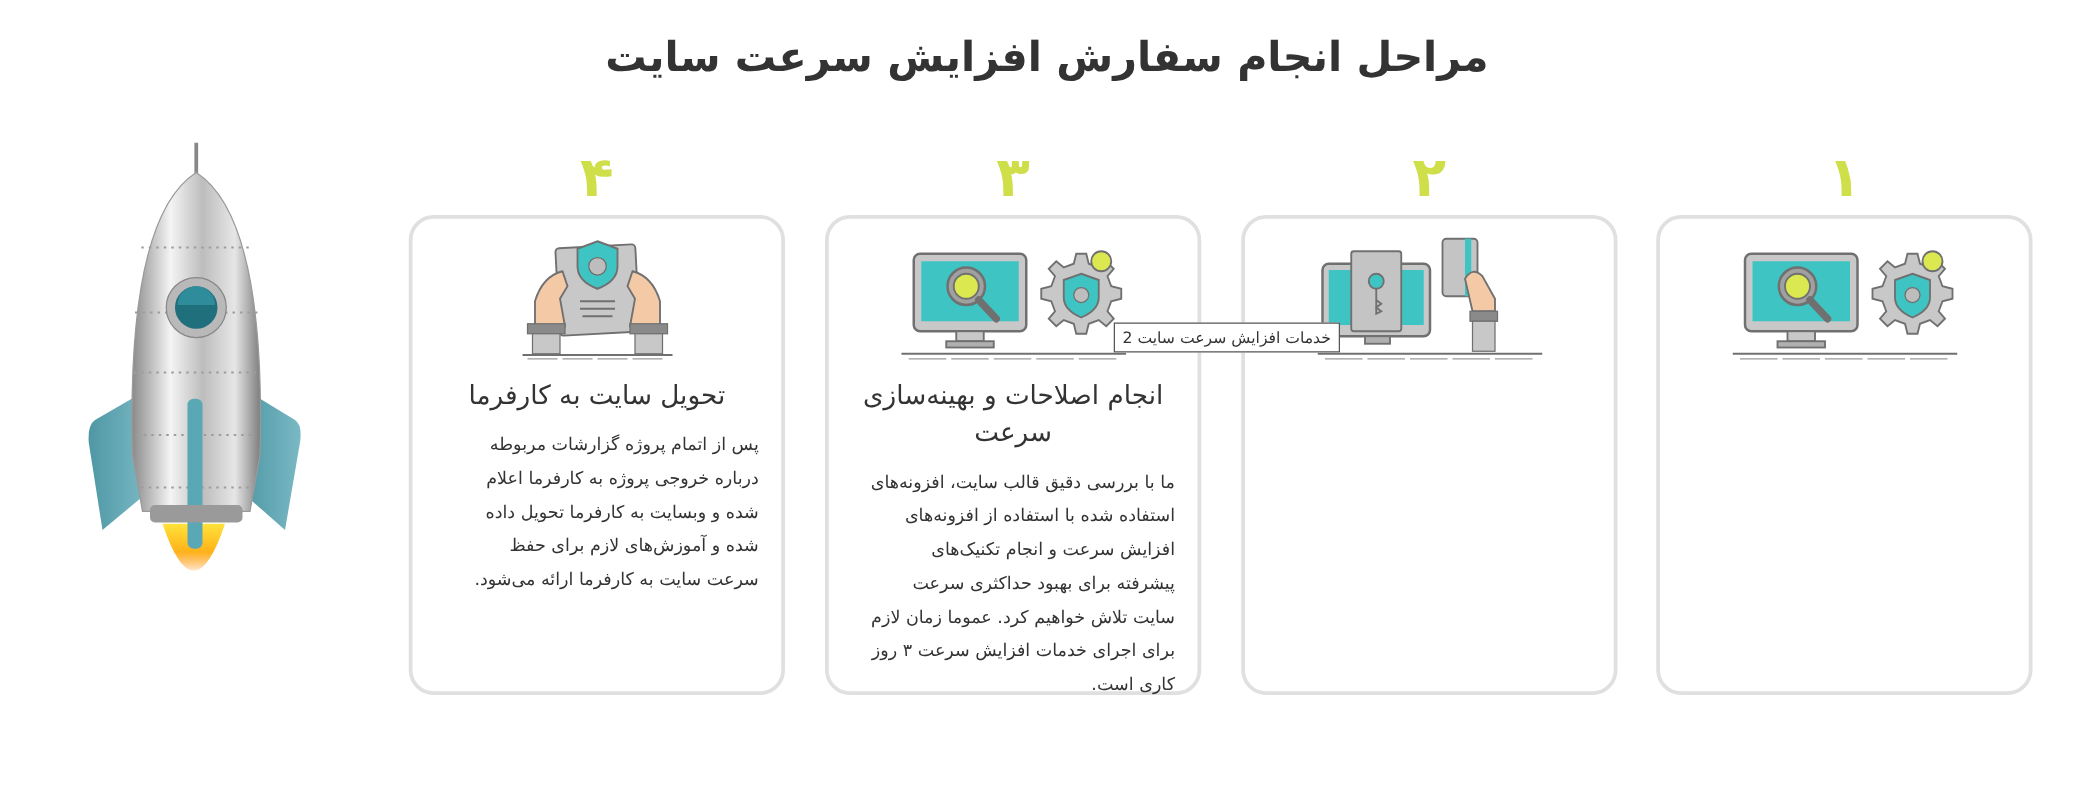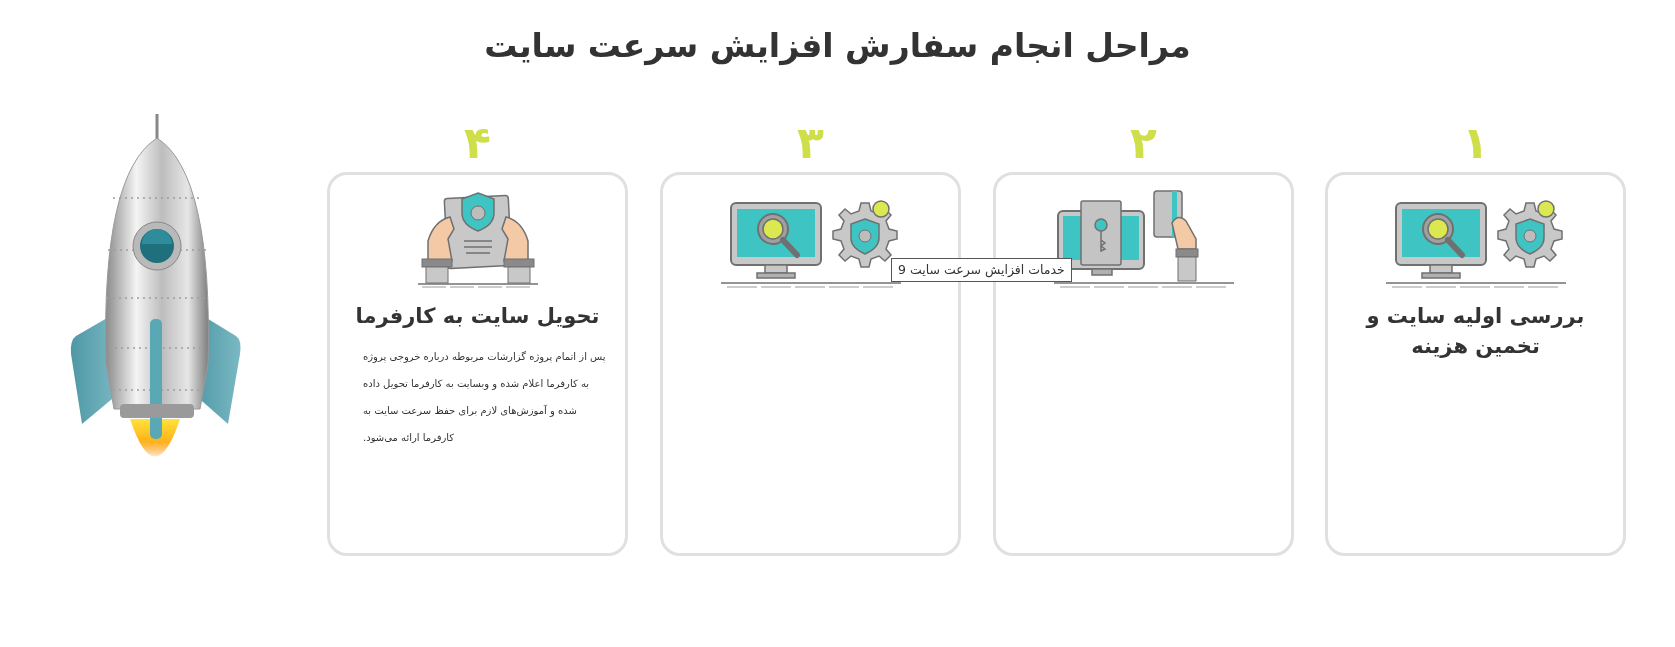--- a/index.html
+++ b/index.html
@@ -7,23 +7,23 @@
          font-family:"DejaVu Sans", sans-serif; color:#333333; }
   .page-title { position:absolute; left:0; top:26px; width:1675px; text-align:center;
          font-size:33px; font-weight:bold; color:#333333; direction:rtl; margin:0; }
   .rocket { position:absolute; left:68px; top:114px; width:175px; height:378px; }
   .step-num { position:absolute; top:118px; width:301px; text-align:center;
          font-size:44px; font-weight:bold; color:#cfdf4a; line-height:50px; }
   .card { position:absolute; top:172px; width:295px; height:378px;
          border:3px solid #e0e0e0; border-radius:20px; background:#fff; direction:rtl; }
   .card-icon { position:absolute; left:50%; top:14px; transform:translateX(-50%); width:180px; height:100px; }
   .card-title { position:absolute; top:126px; left:16px; right:16px; text-align:center;
-         font-size:21px; font-weight:bold; line-height:30px; color:#333; margin:0; }
-  .card-body { position:absolute; left:33px; right:18px; text-align:left;
-         font-size:10px; line-height:27px; color:#333; margin:0; }
+         font-size:21px; font-weight:normal; line-height:30px; color:#333; margin:0; }
+  .card-body { position:absolute; left:33px; right:18px; text-align:right;
+         font-size:14px; line-height:27px; color:#333; margin:0; }
   .card-body b { font-weight:bold; }
   .tooltip { position:absolute; left:891px; top:258px; height:22px; padding:0 6px;
          border:1px solid #555; background:#fff; font-size:12.5px; line-height:22px;
          color:#333; direction:rtl; white-space:nowrap; }
 </style>
 </head>
 <body>
 
 <h1 class="page-title">مراحل انجام سفارش افزایش سرعت سایت</h1>
 
@@ -79,21 +79,20 @@
     <circle cx="52" cy="40" r="15" fill="#a0a0a0" stroke="#707070" stroke-width="2"></circle>
     <circle cx="52" cy="40" r="10" fill="#dce84f" stroke="#707070" stroke-width="1.5"></circle>
     <line x1="62" y1="51" x2="76" y2="66" stroke="#707070" stroke-width="6" stroke-linecap="round"></line>
     <path d="M140 14 l8 0 l2 8 l8 3 l6 -5 l6 6 l-5 6 l3 8 l8 2 l0 8 l-8 2 l-3 8 l5 6 l-6 6 l-6 -5 l-8 3 l-2 8 l-8 0 l-2 -8 l-8 -3 l-6 5 l-6 -6 l5 -6 l-3 -8 l-8 -2 l0 -8 l8 -2 l3 -8 l-5 -6 l6 -6 l6 5 l8 -3 z" fill="#c8c8c8" stroke="#707070" stroke-width="1.5"></path>
     <path d="M144 30 l14 5 l0 14 q0 10 -14 16 q-14 -6 -14 -16 l0 -14 z" fill="#3ec5c3" stroke="#707070" stroke-width="1.5"></path>
     <circle cx="144" cy="47" r="6" fill="#bdbdbd" stroke="#707070"></circle>
     <circle cx="160" cy="20" r="8" fill="#dce84f" stroke="#707070" stroke-width="1.5"></circle>
     <line x1="0" y1="94" x2="180" y2="94" stroke="#707070" stroke-width="1.5"></line>
     <line x1="6" y1="98" x2="174" y2="98" stroke="#999" stroke-width="1" stroke-dasharray="30 4"></line>
   </svg>
-  <h3 class="card-title">بررسی اولیه سایت و تخمین هزینه</h3>
 </div>
 
 <div class="card" style="left:993px">
   <svg class="card-icon" viewBox="0 0 180 100">
     <rect x="4" y="22" width="86" height="58" rx="5" fill="#c8c8c8" stroke="#707070" stroke-width="2"></rect>
     <rect x="9" y="27" width="76" height="44" fill="#3ec5c3"></rect>
     <rect x="27" y="12" width="40" height="64" rx="2" fill="#c4c4c4" stroke="#707070" stroke-width="1.5"></rect>
     <circle cx="47" cy="36" r="6" fill="#3ec5c3" stroke="#707070" stroke-width="1.5"></circle>
     <path d="M47 42 l0 20 l4 -2 l-4 -3 l4 -3 l-4 -3" fill="none" stroke="#707070" stroke-width="1.5"></path>
     <rect x="38" y="80" width="20" height="6" fill="#b0b0b0" stroke="#707070" stroke-width="1.5"></rect>
@@ -116,20 +115,22 @@
     <circle cx="52" cy="40" r="15" fill="#a0a0a0" stroke="#707070" stroke-width="2"></circle>
     <circle cx="52" cy="40" r="10" fill="#dce84f" stroke="#707070" stroke-width="1.5"></circle>
     <line x1="62" y1="51" x2="76" y2="66" stroke="#707070" stroke-width="6" stroke-linecap="round"></line>
     <path d="M140 14 l8 0 l2 8 l8 3 l6 -5 l6 6 l-5 6 l3 8 l8 2 l0 8 l-8 2 l-3 8 l5 6 l-6 6 l-6 -5 l-8 3 l-2 8 l-8 0 l-2 -8 l-8 -3 l-6 5 l-6 -6 l5 -6 l-3 -8 l-8 -2 l0 -8 l8 -2 l3 -8 l-5 -6 l6 -6 l6 5 l8 -3 z" fill="#c8c8c8" stroke="#707070" stroke-width="1.5"></path>
     <path d="M144 30 l14 5 l0 14 q0 10 -14 16 q-14 -6 -14 -16 l0 -14 z" fill="#3ec5c3" stroke="#707070" stroke-width="1.5"></path>
     <circle cx="144" cy="47" r="6" fill="#bdbdbd" stroke="#707070"></circle>
     <circle cx="160" cy="20" r="8" fill="#dce84f" stroke="#707070" stroke-width="1.5"></circle>
     <line x1="0" y1="94" x2="180" y2="94" stroke="#707070" stroke-width="1.5"></line>
     <line x1="6" y1="98" x2="174" y2="98" stroke="#999" stroke-width="1" stroke-dasharray="30 4"></line>
   </svg>
+  <h3 class="card-title">انجام اصلاحات و بهینه‌سازی سرعت</h3>
+  <p class="card-body" style="top:198px">ما با بررسی دقیق قالب سایت، افزونه‌های استفاده شده با استفاده از افزونه‌های افزایش سرعت و انجام تکنیک‌های پیشرفته برای بهبود حداکثری سرعت سایت تلاش خواهیم کرد. عموما زمان لازم برای اجرای خدمات افزایش سرعت ۳ روز کاری است.</p>
 </div>
 
 <div class="card" style="left:327px">
   <svg class="card-icon" viewBox="0 0 180 100">
     <rect x="58" y="8" width="64" height="70" rx="3" fill="#c8c8c8" stroke="#707070" stroke-width="1.5" transform="rotate(-3 90 43)"></rect>
     <path d="M90 4 l16 6 l0 14 q0 12 -16 18 q-16 -6 -16 -18 l0 -14 z" fill="#3ec5c3" stroke="#707070" stroke-width="1.5"></path>
     <circle cx="90" cy="24" r="7" fill="#bdbdbd" stroke="#707070"></circle>
     <g stroke="#707070" stroke-width="1.5">
         <line x1="76" y1="52" x2="104" y2="52"></line>
         <line x1="76" y1="58" x2="104" y2="58"></line>
@@ -141,13 +142,13 @@
     <rect x="116" y="70" width="30" height="8" fill="#8a8a8a" stroke="#707070"></rect>
     <rect x="38" y="78" width="22" height="16" fill="#c8c8c8" stroke="#707070"></rect>
     <rect x="120" y="78" width="22" height="16" fill="#c8c8c8" stroke="#707070"></rect>
     <line x1="30" y1="95" x2="150" y2="95" stroke="#707070" stroke-width="1.5"></line>
     <line x1="34" y1="98" x2="146" y2="98" stroke="#999" stroke-width="1" stroke-dasharray="24 4"></line>
   </svg>
   <h3 class="card-title">تحویل سایت به کارفرما</h3>
   <p class="card-body" style="top:168px">پس از اتمام پروژه گزارشات مربوطه درباره خروجی پروژه به کارفرما اعلام شده و وبسایت به کارفرما تحویل داده شده و آموزش‌های لازم برای حفظ سرعت سایت به کارفرما ارائه می‌شود.</p>
 </div>
 
-<div class="tooltip">خدمات افزایش سرعت سایت 9</div>
+<div class="tooltip">خدمات افزایش سرعت سایت 2</div>
 
 </body></html>

